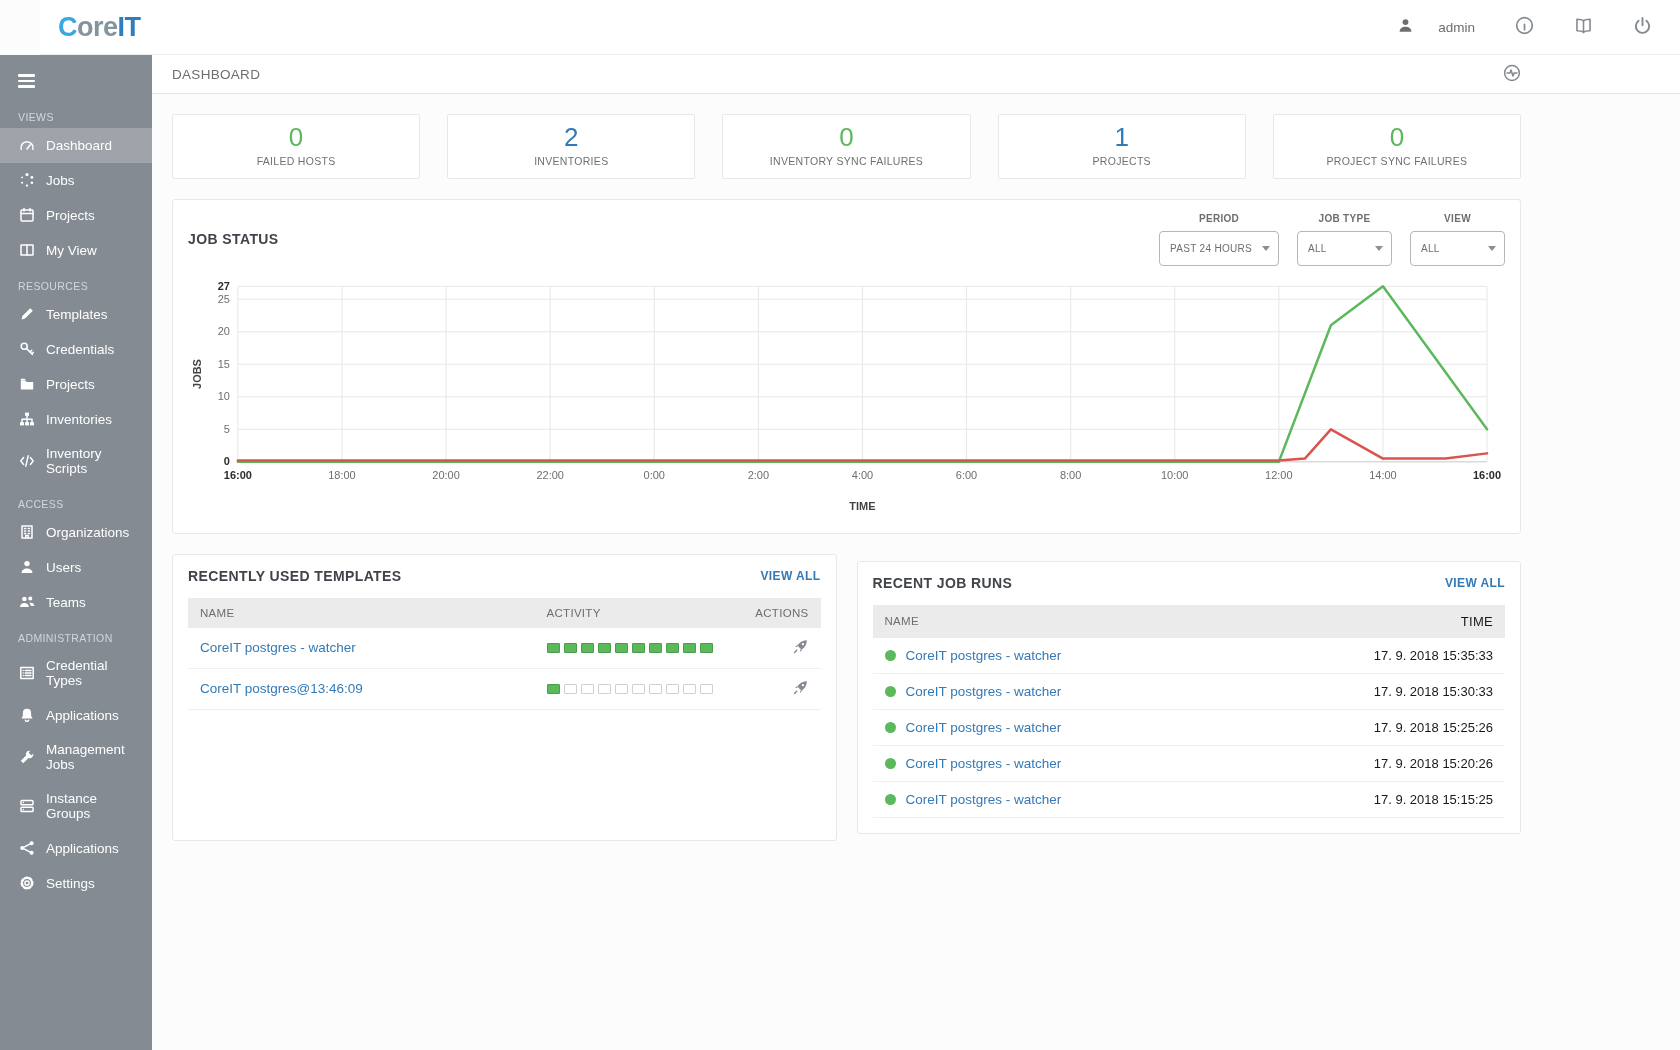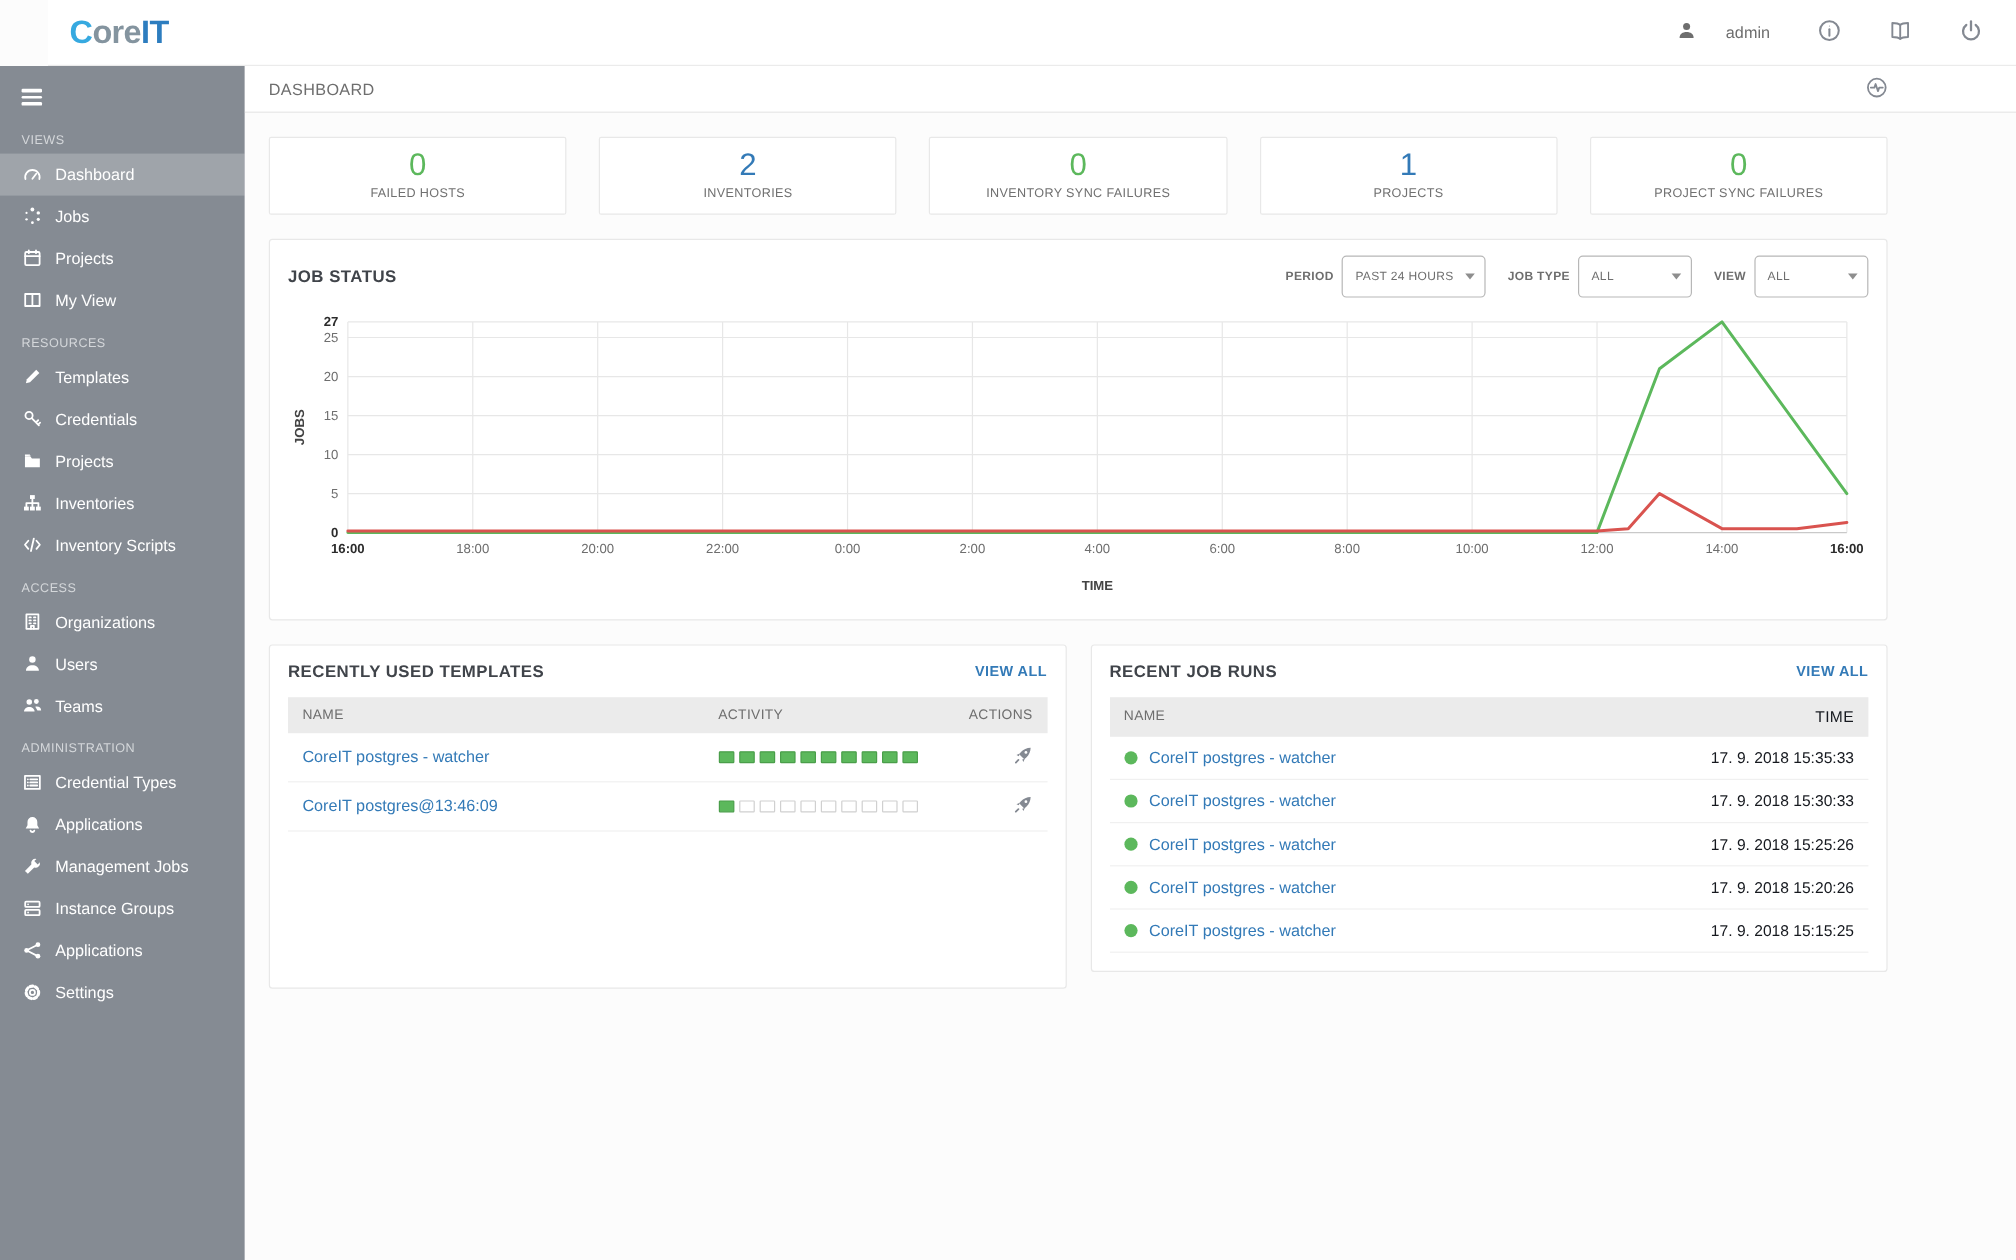--- a/index.html
+++ b/index.html
@@ -19,21 +19,21 @@
     padding: 0 28px 0 18px;
     margin-left: 40px;
   }
   .logo { font-size: 27px; font-weight: bold; letter-spacing: -0.5px; cursor: pointer; }
   .topbar-right { display: flex; align-items: center; gap: 40px; color: #848992; }
   .topbar-user { display: flex; align-items: center; gap: 24px; color: #6e6e6e; font-size: 13.5px; cursor: pointer; }
   .icon-btn { background: none; border: none; color: #848992; cursor: pointer; display: flex; align-items: center; }
 
   
   .layout { display: flex; height: 995px; }
-  .sidebar { width: 204px; flex-shrink: 0; background: #858b93; color: #fff; overflow: hidden; }
+  .sidebar { width: 152px; flex-shrink: 0; background: #858b93; color: #fff; overflow: hidden; }
   .main { flex: 1; background: #fcfcfc; overflow: hidden; }
 
   
   .nav-toggle { padding: 16px 18px 8px; cursor: pointer; width: 54px; }
   .bars span { display: block; width: 17px; height: 2.5px; background: #fff; margin: 3px 0; border-radius: 1px; }
   .nav-section-label {
     font-size: 10.5px; color: #d4d7da; padding: 12px 18px 5px; letter-spacing: .4px;
   }
   .nav-item {
     display: flex; align-items: center; gap: 11px; padding: 9.5px 18px;
@@ -58,33 +58,33 @@
   .stat-label { font-size: 10.5px; color: #707070; margin-top: 2px; letter-spacing: .3px; }
 
   
   .panel { background: #fff; border: 1px solid #e8e8e8; border-radius: 3px; margin-top: 20px; padding: 13px 15px 15px; }
   .panel-head { display: flex; align-items: center; justify-content: space-between; }
   .panel-title { font-size: 14px; font-weight: bold; color: #40444a; letter-spacing: .4px; }
   .view-all { font-size: 12px; font-weight: bold; color: #337ab7; letter-spacing: .4px; cursor: pointer; }
 
   
   .filters { display: flex; align-items: center; gap: 18px; }
-  .filter { display: flex; align-items: center; gap: 7px; }
+  .filter { display: flex; align-items: center; gap: 7px; flex-direction: column; }
   .filter-label { font-size: 10px; font-weight: bold; color: #6e6e6e; letter-spacing: .3px; }
   .select {
     border: 1px solid #b7b7b7; border-radius: 4px; height: 35px; min-width: 95px;
     display: flex; align-items: center; justify-content: space-between;
     padding: 0 8px 0 10px; font-size: 10px; color: #6e6e6e; letter-spacing: .3px; cursor: pointer; background: #fff;
   }
   .filter:first-child .select { min-width: 104px; }
   .caret { width: 0; height: 0; border-left: 4px solid transparent; border-right: 4px solid transparent; border-top: 5px solid #8e8e8e; margin-left: 10px; }
   .chart-wrap { margin-top: 10px; }
 
   
-  .bottom { display: flex; gap: 20px; align-items: flex-start; }
+  .bottom { display: flex; gap: 20px; align-items: center; }
   .bottom .panel { flex: 1; }
   .templates-panel { min-height: 287px; }
 
   .tbl-head {
     display: flex; align-items: center; background: #ebebeb; color: #6e6e6e;
     font-size: 11.5px; padding: 9px 12px; margin-top: 14px; letter-spacing: .3px;
   }
   .trow { display: flex; align-items: center; padding: 10px 12px; border-bottom: 1px solid #f0f0f0; font-size: 13.5px; }
   a.link, .link { color: #337ab7; cursor: pointer; }
   .col-name { flex: 1; display: flex; align-items: center; }

